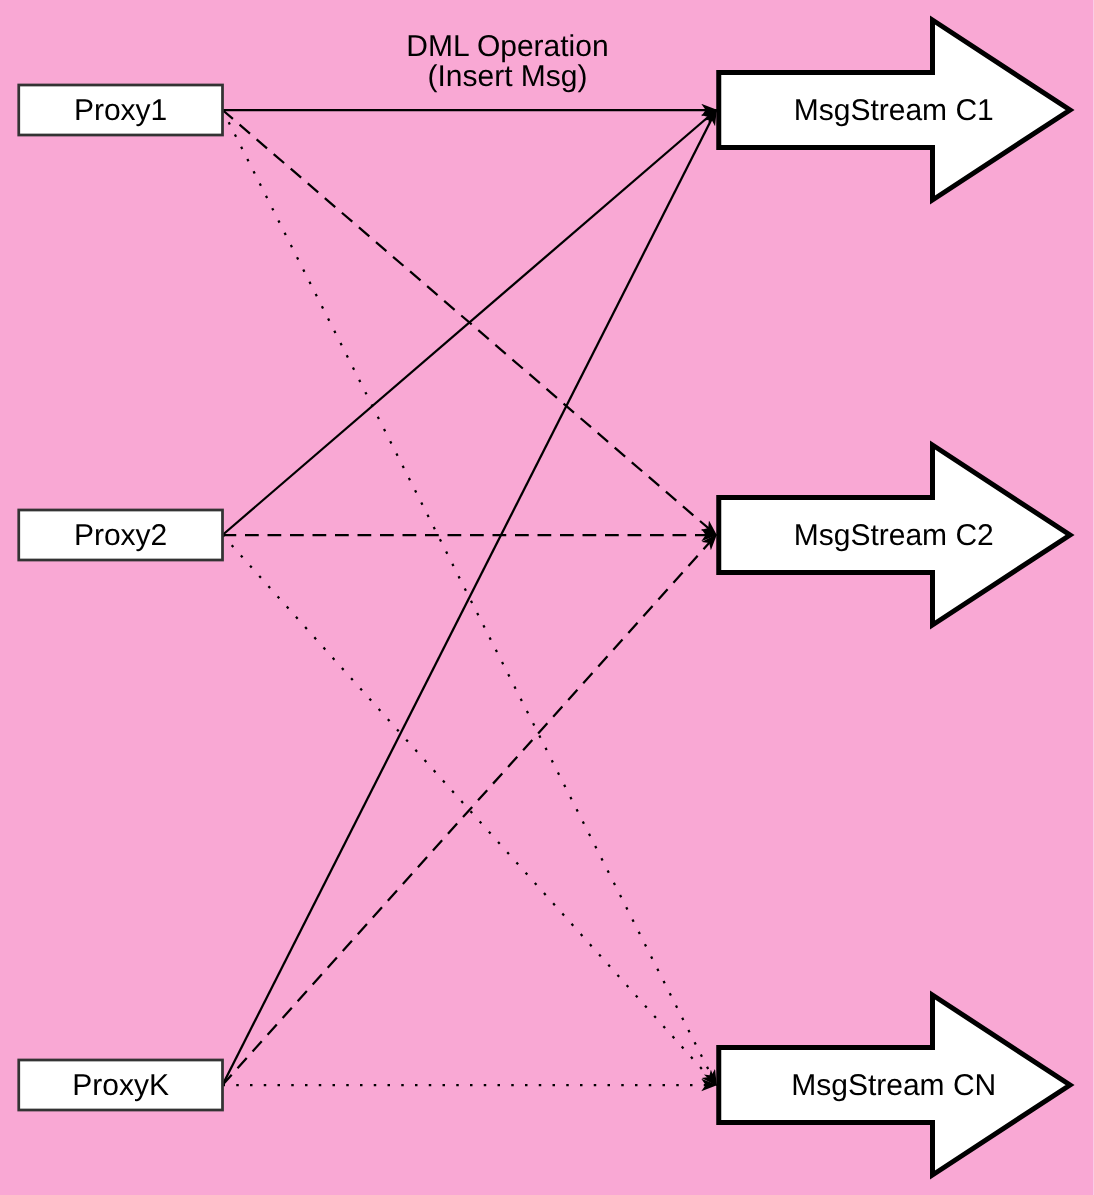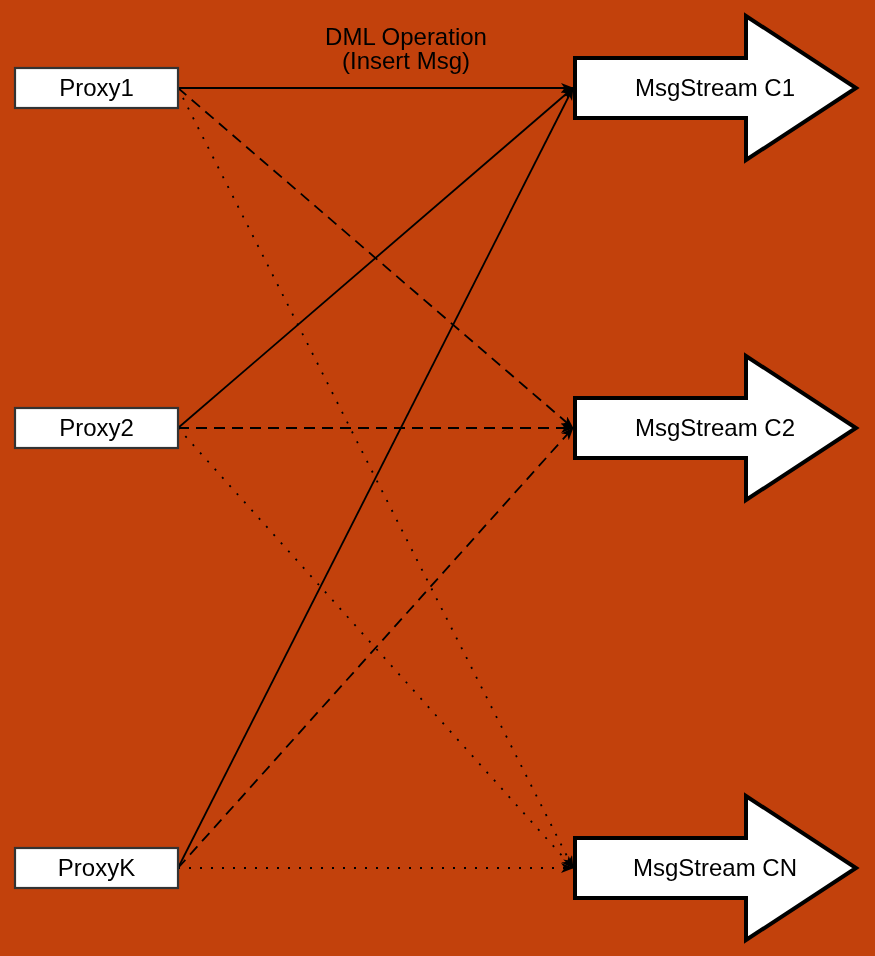--- a/index.html
+++ b/index.html
@@ -4,21 +4,21 @@
 <style>
   html, body {
     margin: 0;
     padding: 0;
     background: #ffffff;
   }
   .stage {
     position: relative;
     width: 875px;
     height: 956px;
-    background: #c2410c;
+    background: #f9a8d4;
     overflow: hidden;
   }
   svg { display: block; }
   .lbl {
     font-family: "Liberation Sans", sans-serif;
     font-size: 24px;
     fill: #000000;
     text-anchor: middle;
   }
   .proxy-box {

